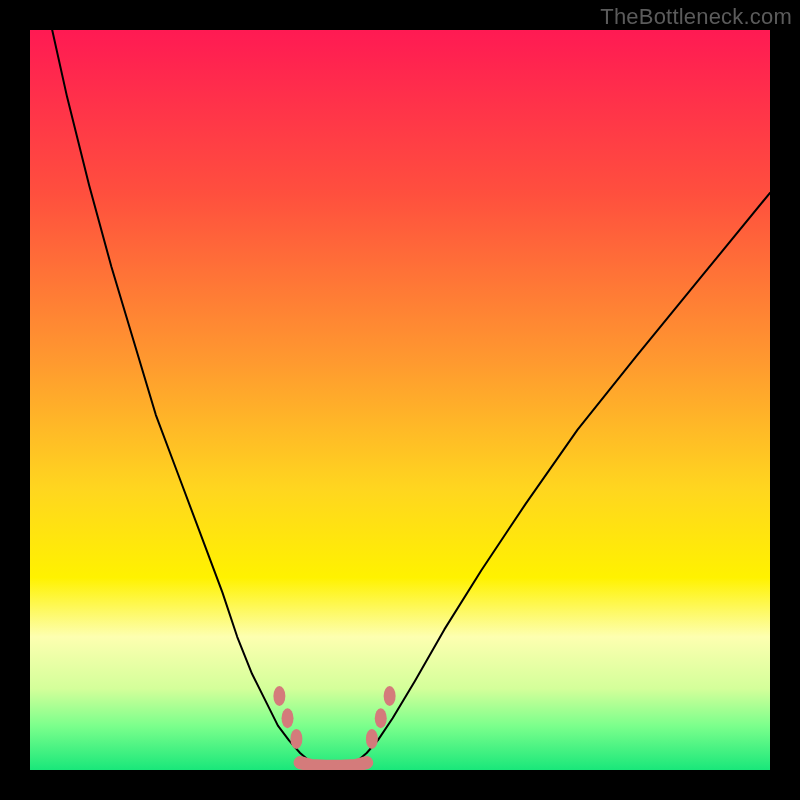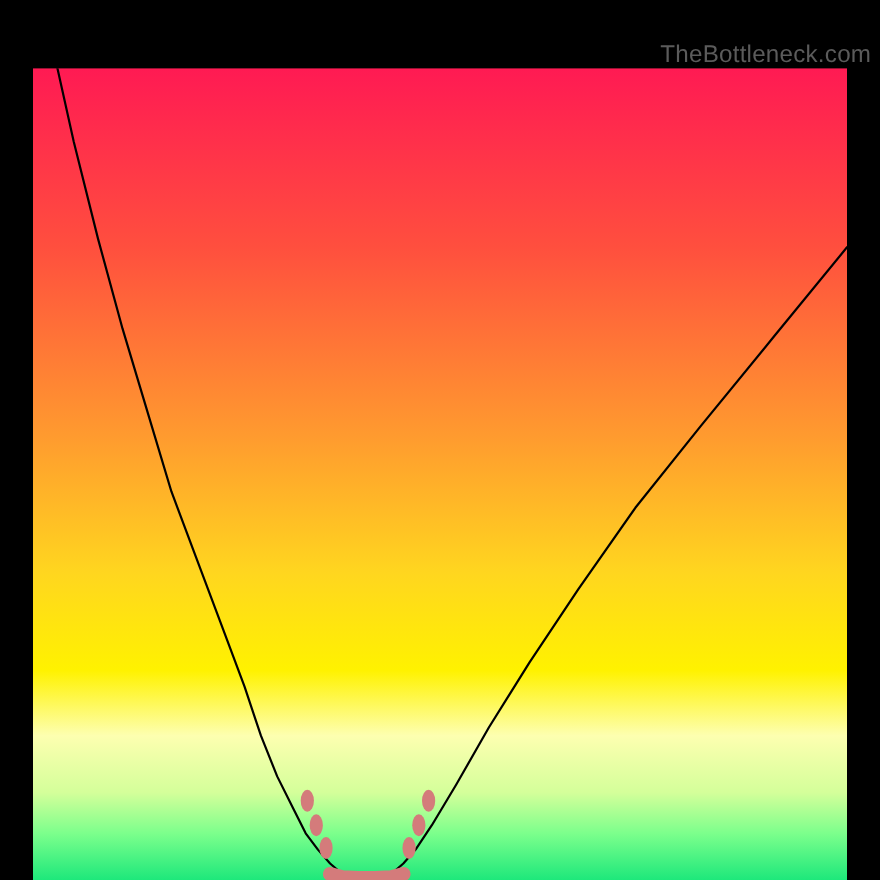--- a/index.html
+++ b/index.html
@@ -9,21 +9,20 @@
     height: 800px;
     background: #000;
     font-family: Arial, Helvetica, sans-serif;
     overflow: hidden;
   }
   .frame {
     position: relative;
     width: 800px;
     height: 660px;
     background: #000;
-    margin-top: 32px;
   }
   .plot {
     position: absolute;
     left: 30px;
     top: 30px;
     width: 740px;
     height: 740px;
   }
   .watermark {
     position: absolute;

